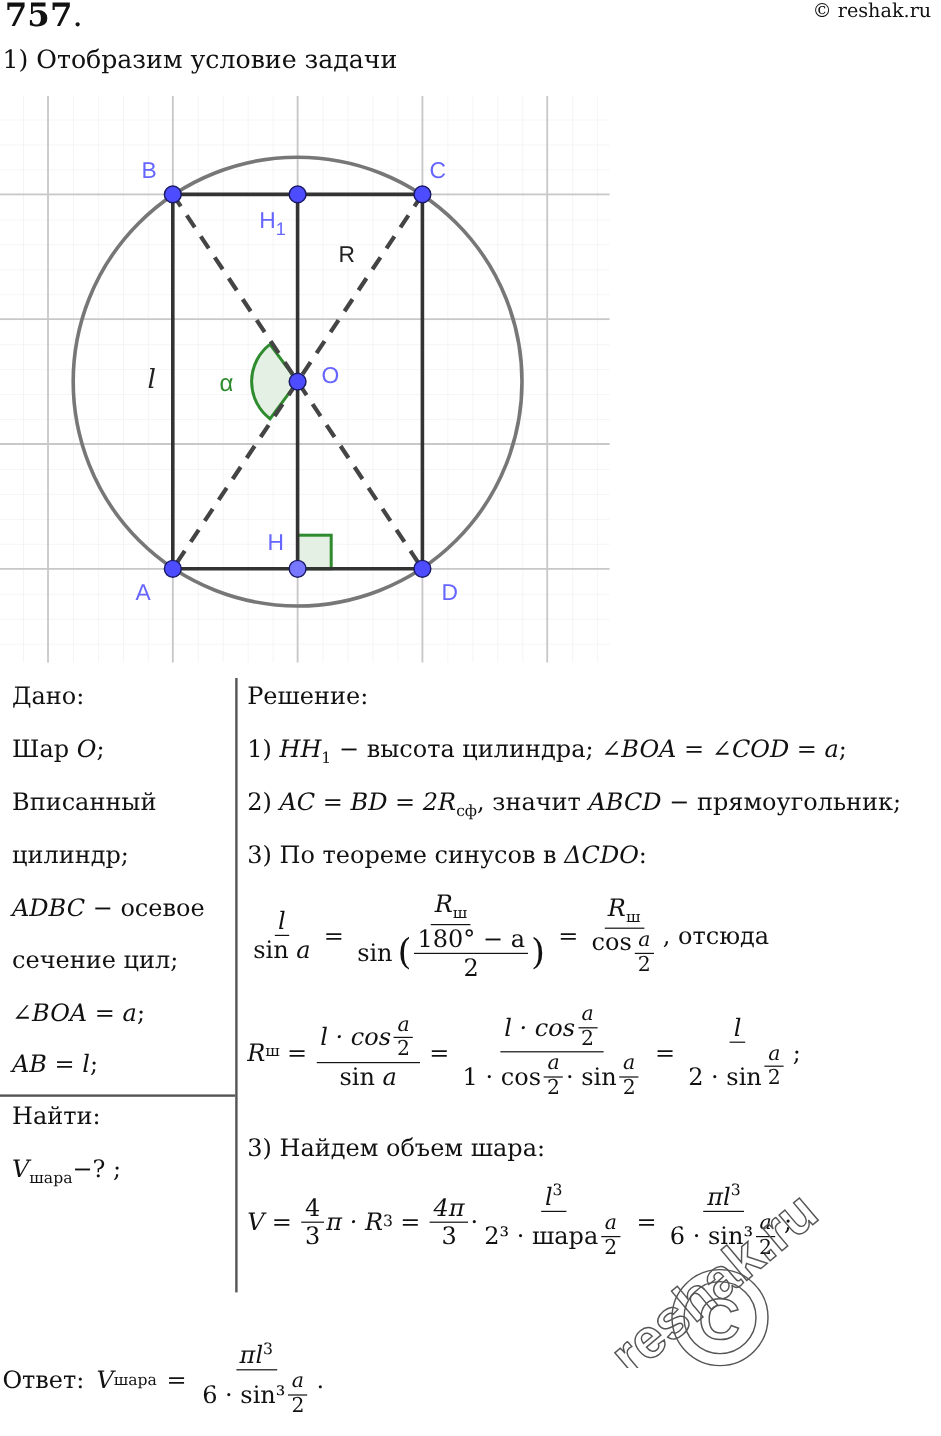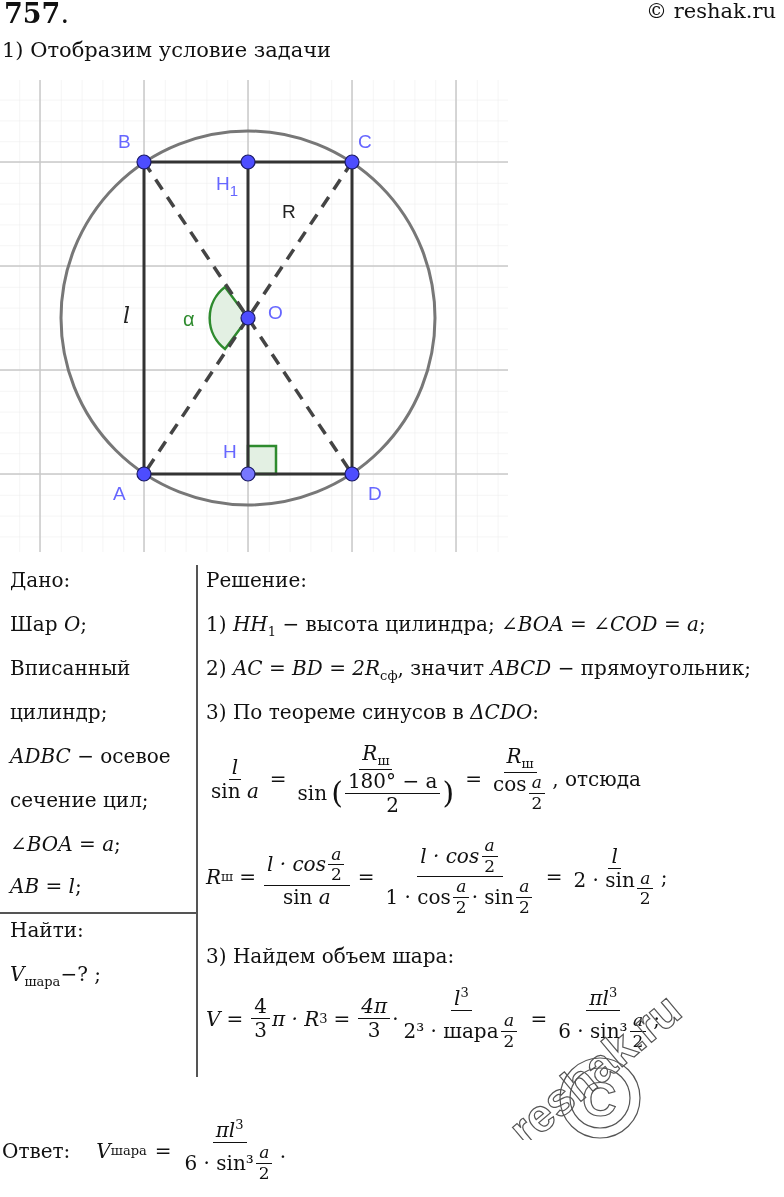--- a/index.html
+++ b/index.html
@@ -1,20 +1,20 @@
 <!DOCTYPE html>
 <html><head>
 <meta charset="utf-8">
 <style>
   html, body { margin:0; padding:0; background:#ffffff; }
   body { width:784px; height:1197px; position:relative; overflow:hidden;
          font-family:"DejaVu Serif","Liberation Serif",serif; color:#111; }
   .abs { position:absolute; white-space:nowrap; }
   .num { font-size:27px; font-weight:bold; left:4px; top:-2px; }
-  .copy { right:8px; top:-1px; font-size:21px; }
+  .copy { right:8px; top:-1px; font-size:16px; }
   .step1 { left:2px; top:38px; font-size:21px; }
   .txt { font-size:20px; }
   .m { font-style:italic; }
   .sub { font-size:13px; vertical-align:-5px; font-style:normal; }
   .sup { font-size:13px; vertical-align:8px; font-style:normal; }
   .frac { display:inline-flex; flex-direction:column; align-items:center; vertical-align:middle; margin:0 2px; }
   .frac > .n { border-bottom:1.5px solid #111; padding:0 3px; line-height:1.15; }
   .frac > .d { padding:0 3px; line-height:1.15; }
   .frac.small { font-size:17px; }
   .vdiv { position:absolute; left:196px; top:565px; width:1.5px; height:512px; background:#555; }
@@ -174,21 +174,21 @@
         <span> · sin</span>
         <span class="frac small">
           <span class="n m">a</span>
           <span class="d">2</span>
         </span>
       </span>
     </span>
   <span style="margin:0 6px">=</span>
   <span class="frac">
       <span class="n m">l</span>
-      <span class="d" style="display:flex;align-items:flex-start">
+      <span class="d" style="display:flex;align-items:flex-end">
         <span>2 · sin</span>
         <span class="frac small">
           <span class="n m">a</span>
           <span class="d">2</span>
         </span>
       </span>
     </span>
   <span>;</span>
 </div>
 
@@ -235,21 +235,21 @@
 
 <svg class="wm" width="220" height="150" viewBox="0 0 220 150">
   <text x="20" y="120" transform="rotate(-40 90 90)" font-family="Liberation Sans, sans-serif" font-weight="bold" font-size="46" fill="none" stroke="#555" stroke-width="1.2">reshak.ru</text>
   <circle cx="130" cy="108" r="40" fill="none" stroke="#555" stroke-width="1.2"></circle>
   <circle cx="130" cy="108" r="30" fill="none" stroke="#555" stroke-width="1.2"></circle>
   <text x="104" y="128" font-family="Liberation Sans, sans-serif" font-size="58" fill="none" stroke="#555" stroke-width="1" style="display:none">©</text>
   <text x="112" y="126" font-family="Liberation Sans, sans-serif" font-weight="bold" font-size="48" fill="none" stroke="#555" stroke-width="1.2">C</text>
 </svg>
 
 <div class="abs txt" style="left:2px;top:1118px;display:flex;align-items:center">
-  <span style="margin-right:26px">Ответ:</span>
+  <span style="margin-right:10px">Ответ:</span>
   <span class="m">V</span>
     <span class="sub">шара</span>
   <span style="margin:0 8px">=</span>
   <span class="frac">
       <span class="n"><span class="m">πl</span><span class="sup">3</span></span>
       <span class="d" style="display:flex;align-items:center">
         <span>6 · sin³</span>
         <span class="frac small">
           <span class="n m">a</span>
           <span class="d">2</span>

